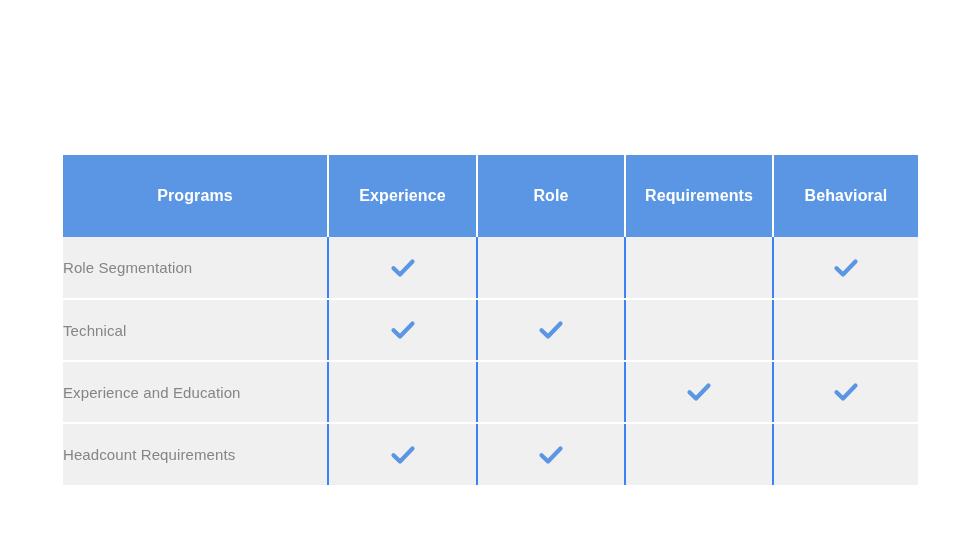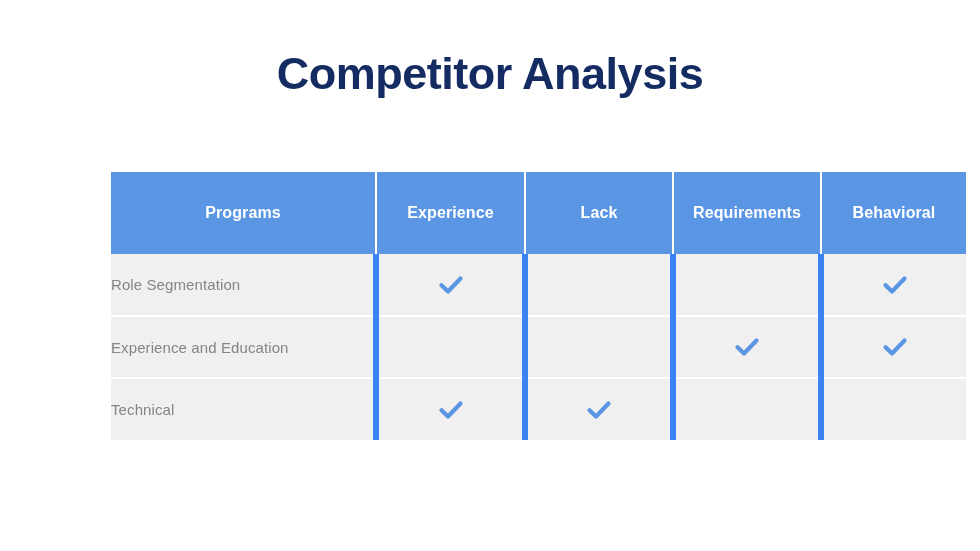--- a/index.html
+++ b/index.html
@@ -31,25 +31,24 @@
     font-weight: bold;
     color: #152c63;
     letter-spacing: -0.5px;
     line-height: 1.15;
     white-space: nowrap;
   }
 
   .comparison-table {
     position: absolute;
     left: 63px;
-    top: 172px;
+    top: 155px;
     width: 855px;
     border-collapse: collapse;
     table-layout: fixed;
-    margin-left: 48px;
   }
 
   .comparison-table col.c-programs   { width: 265px; }
   .comparison-table col.c-behavioral { width: 149px; }
   .comparison-table col.c-lack       { width: 148px; }
   .comparison-table col.c-improvement{ width: 148px; }
   .comparison-table col.c-competent  { width: 145px; }
 
   .comparison-table th {
     height: 82px;
@@ -62,21 +61,21 @@
     padding: 0 6px;
     border-right: 2px solid #ffffff;
     box-sizing: border-box;
     letter-spacing: 0.1px;
   }
   .comparison-table th:last-child { border-right: none; }
 
   .comparison-table td {
     height: 62px;
     background: #f0f0f0;
-    border-right: 6px solid #3b82f6;
+    border-right: 2px solid #3b82f6;
     border-bottom: 2px solid #ffffff;
     vertical-align: middle;
     box-sizing: border-box;
     padding: 0;
   }
   .comparison-table td:last-child { border-right: none; }
   .comparison-table tbody tr:last-child td { border-bottom: none; }
 
   .row-label {
     padding-left: 16px;
@@ -107,64 +106,74 @@
     display: inline-block;
     width: 30px;
     height: 30px;
   }
 </style>
 </head>
 <body>
 
 <div class="slide">
 
-  <div class="slide-title">Competitor Analysis</div>
 
   <table class="comparison-table">
     <colgroup>
       <col class="c-programs">
       <col class="c-behavioral">
       <col class="c-lack">
       <col class="c-improvement">
       <col class="c-competent">
     </colgroup>
     <thead>
       <tr>
         <th>Programs</th>
         <th>Experience</th>
-        <th>Lack</th>
+        <th>Role</th>
         <th>Requirements</th>
         <th>Behavioral</th>
       </tr>
     </thead>
     <tbody id="table-body">
         <tr>
           <td class="row-label">Role Segmentation</td>
           <td class="check-cell"><span class="check-icon"><svg viewBox="0 0 30 30" xmlns="http://www.w3.org/2000/svg">
                 <path d="M5.5 15.2 L12 21.5 L24.5 8.5" fill="none" stroke="#5a96e3" stroke-width="4.2" stroke-linecap="round" stroke-linejoin="round"></path>
               </svg></span></td>
           <td class="check-cell"><span class="check-empty"></span></td>
           <td class="check-cell"><span class="check-empty"></span></td>
           <td class="check-cell"><span class="check-icon"><svg viewBox="0 0 30 30" xmlns="http://www.w3.org/2000/svg">
                 <path d="M5.5 15.2 L12 21.5 L24.5 8.5" fill="none" stroke="#5a96e3" stroke-width="4.2" stroke-linecap="round" stroke-linejoin="round"></path>
               </svg></span></td>
         </tr>
         <tr>
+          <td class="row-label">Technical</td>
+          <td class="check-cell"><span class="check-icon"><svg viewBox="0 0 30 30" xmlns="http://www.w3.org/2000/svg">
+                <path d="M5.5 15.2 L12 21.5 L24.5 8.5" fill="none" stroke="#5a96e3" stroke-width="4.2" stroke-linecap="round" stroke-linejoin="round"></path>
+              </svg></span></td>
+          <td class="check-cell"><span class="check-icon"><svg viewBox="0 0 30 30" xmlns="http://www.w3.org/2000/svg">
+                <path d="M5.5 15.2 L12 21.5 L24.5 8.5" fill="none" stroke="#5a96e3" stroke-width="4.2" stroke-linecap="round" stroke-linejoin="round"></path>
+              </svg></span></td>
+          <td class="check-cell"><span class="check-empty"></span></td>
+          <td class="check-cell"><span class="check-empty"></span></td>
+        </tr>
+        <tr>
           <td class="row-label">Experience and Education</td>
           <td class="check-cell"><span class="check-empty"></span></td>
           <td class="check-cell"><span class="check-empty"></span></td>
           <td class="check-cell"><span class="check-icon"><svg viewBox="0 0 30 30" xmlns="http://www.w3.org/2000/svg">
                 <path d="M5.5 15.2 L12 21.5 L24.5 8.5" fill="none" stroke="#5a96e3" stroke-width="4.2" stroke-linecap="round" stroke-linejoin="round"></path>
               </svg></span></td>
           <td class="check-cell"><span class="check-icon"><svg viewBox="0 0 30 30" xmlns="http://www.w3.org/2000/svg">
                 <path d="M5.5 15.2 L12 21.5 L24.5 8.5" fill="none" stroke="#5a96e3" stroke-width="4.2" stroke-linecap="round" stroke-linejoin="round"></path>
               </svg></span></td>
         </tr>
         <tr>
-          <td class="row-label">Technical</td>
+          <td class="row-label">Headcount Requirements</td>
           <td class="check-cell"><span class="check-icon"><svg viewBox="0 0 30 30" xmlns="http://www.w3.org/2000/svg">
                 <path d="M5.5 15.2 L12 21.5 L24.5 8.5" fill="none" stroke="#5a96e3" stroke-width="4.2" stroke-linecap="round" stroke-linejoin="round"></path>
               </svg></span></td>
           <td class="check-cell"><span class="check-icon"><svg viewBox="0 0 30 30" xmlns="http://www.w3.org/2000/svg">
                 <path d="M5.5 15.2 L12 21.5 L24.5 8.5" fill="none" stroke="#5a96e3" stroke-width="4.2" stroke-linecap="round" stroke-linejoin="round"></path>
               </svg></span></td>
           <td class="check-cell"><span class="check-empty"></span></td>
           <td class="check-cell"><span class="check-empty"></span></td>
         </tr>
       </tbody>

